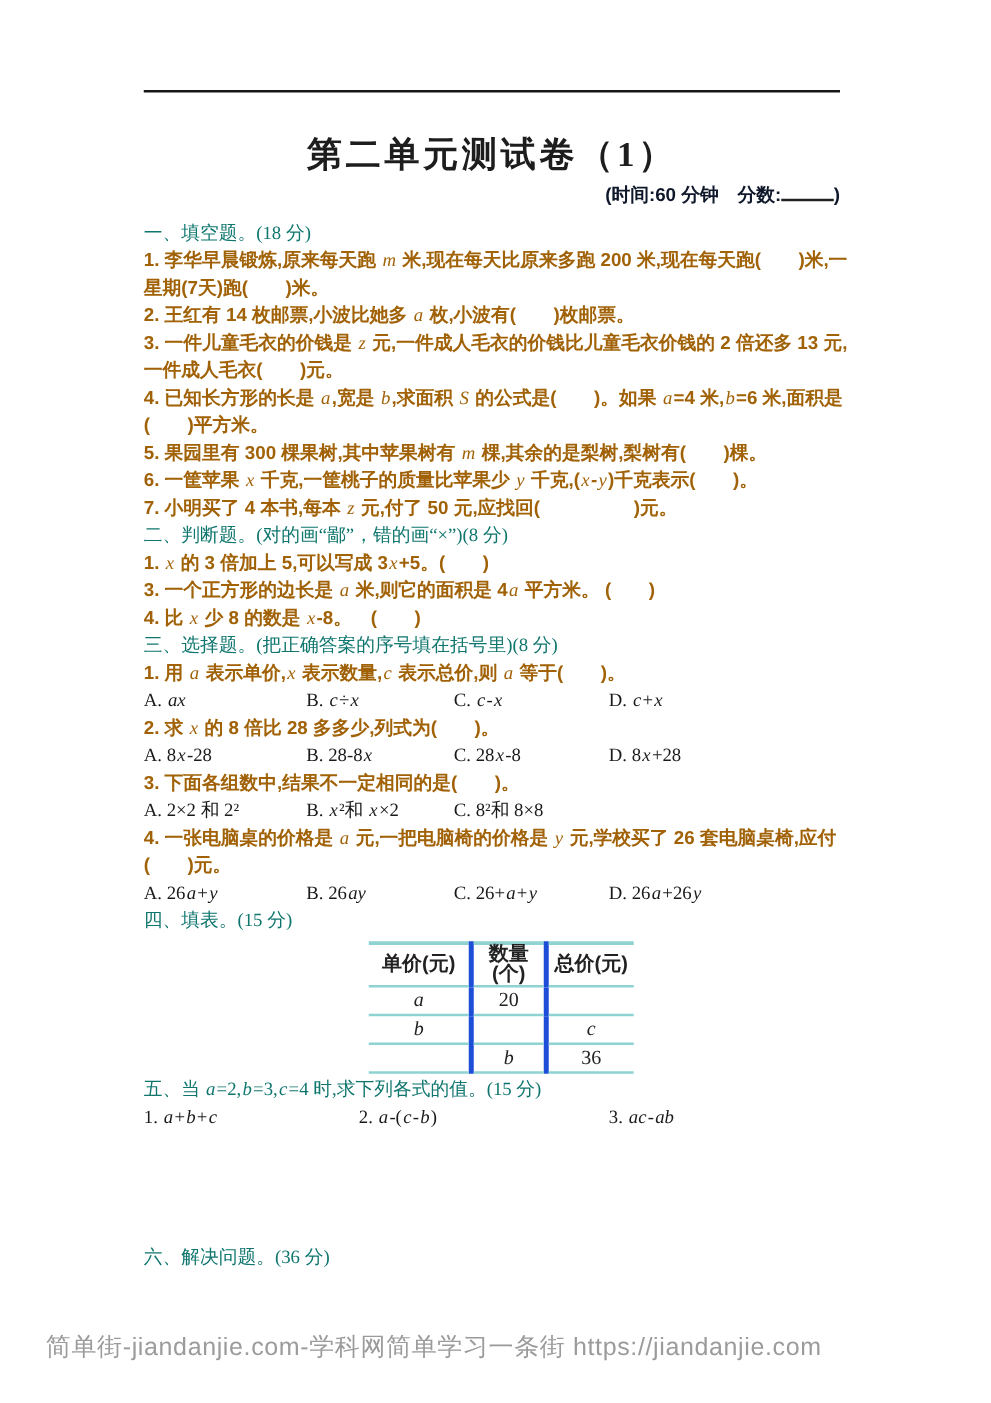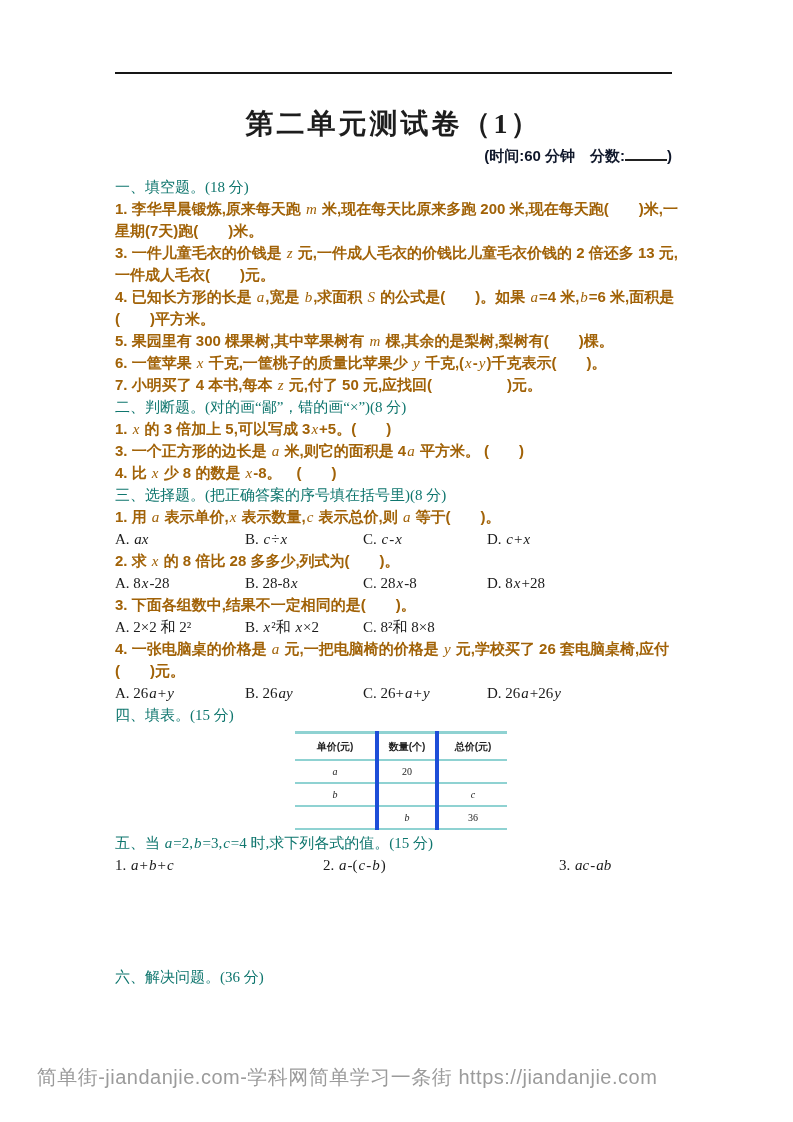--- a/index.html
+++ b/index.html
@@ -21,26 +21,26 @@
   .body-flow p { margin:0; }
   .sh { font-family:"Liberation Serif", serif; font-weight:400; color:#0f766e; }
   .q  { font-weight:600; color:#a16207; }
   .v  { font-family:"Liberation Serif", serif; font-style:italic; font-weight:400; padding:0 1px; }
   .opts {
     display:grid; grid-template-columns:130px 118px 124px auto;
     font-family:"Liberation Serif", serif; font-weight:400; line-height:22px; color:#1a1a1a;
   }
   .eval-row {
     display:grid; grid-template-columns:172px 200px auto;
-    font-family:"Liberation Serif", serif; line-height:22px; color:#1a1a1a;gap:36px;
+    font-family:"Liberation Serif", serif; line-height:22px; color:#1a1a1a;
   }
   table.ftable {
     border-collapse:collapse; margin:5px 0 2px 180px; width:212px;
     border-top:3px solid #8fd2d2; border-bottom:2px solid #8fd2d2;
-    font-size:10px; line-height:1;
+    font-size:16px; line-height:1;
   }
   table.ftable th {
     font-weight:700; color:#222; height:25px; border-bottom:2px solid #8fd2d2; text-align:center;
     font-family:"Liberation Sans", sans-serif; padding:0 2px;
   }
   table.ftable td {
     height:21px; text-align:center; font-family:"Liberation Serif", serif; color:#222;
     border-bottom:2px solid #8fd2d2; padding:0 2px;
   }
   table.ftable th + th, table.ftable td + td { border-left:4px solid #1d4ed8; }
@@ -59,20 +59,21 @@
   <div class="top-rule"></div>
 
   <div class="title">第二单元测试卷（1）</div>
 
   <div class="meta"><span>(时间:60 分钟　分数:</span><span class="blank"></span><span>)</span></div>
 
   <div class="body-flow">
 
     <p class="sh">一、填空题。(18 分)</p>
     <p class="q">1. 李华早晨锻炼,原来每天跑 <i class="v">m</i> 米,现在每天比原来多跑 200 米,现在每天跑(　　)米,一星期(7天)跑(　　)米。</p>
+    <p class="q">2. 王红有 14 枚邮票,小波比她多 <i class="v">a</i> 枚,小波有(　　)枚邮票。</p>
     <p class="q">3. 一件儿童毛衣的价钱是 <i class="v">z</i> 元,一件成人毛衣的价钱比儿童毛衣价钱的 2 倍还多 13 元,一件成人毛衣(　　)元。</p>
     <p class="q">4. 已知长方形的长是 <i class="v">a</i>,宽是 <i class="v">b</i>,求面积 <i class="v">S</i> 的公式是(　　)。如果 <i class="v">a</i>=4 米,<i class="v">b</i>=6 米,面积是(　　)平方米。</p>
     <p class="q">5. 果园里有 300 棵果树,其中苹果树有 <i class="v">m</i> 棵,其余的是梨树,梨树有(　　)棵。</p>
     <p class="q">6.  一筐苹果 <i class="v">x</i> 千克,一筐桃子的质量比苹果少 <i class="v">y</i> 千克,(<i class="v">x</i>-<i class="v">y</i>)千克表示(　　)。</p>
     <p class="q">7. 小明买了 4 本书,每本 <i class="v">z</i> 元,付了 50 元,应找回(　　　　　)元。</p>
 
     <p class="sh">二、判断题。(对的画“鄙”，错的画“×”)(8 分)</p>
     <p class="q">1. <i class="v">x</i> 的 3 倍加上 5,可以写成 3<i class="v">x</i>+5。(　　)</p>
     <p class="q">3. 一个正方形的边长是 <i class="v">a</i> 米,则它的面积是 4<i class="v">a</i> 平方米。 (　　)</p>
     <p class="q">4. 比 <i class="v">x</i> 少 8 的数是 <i class="v">x</i>-8。　(　　)</p>

